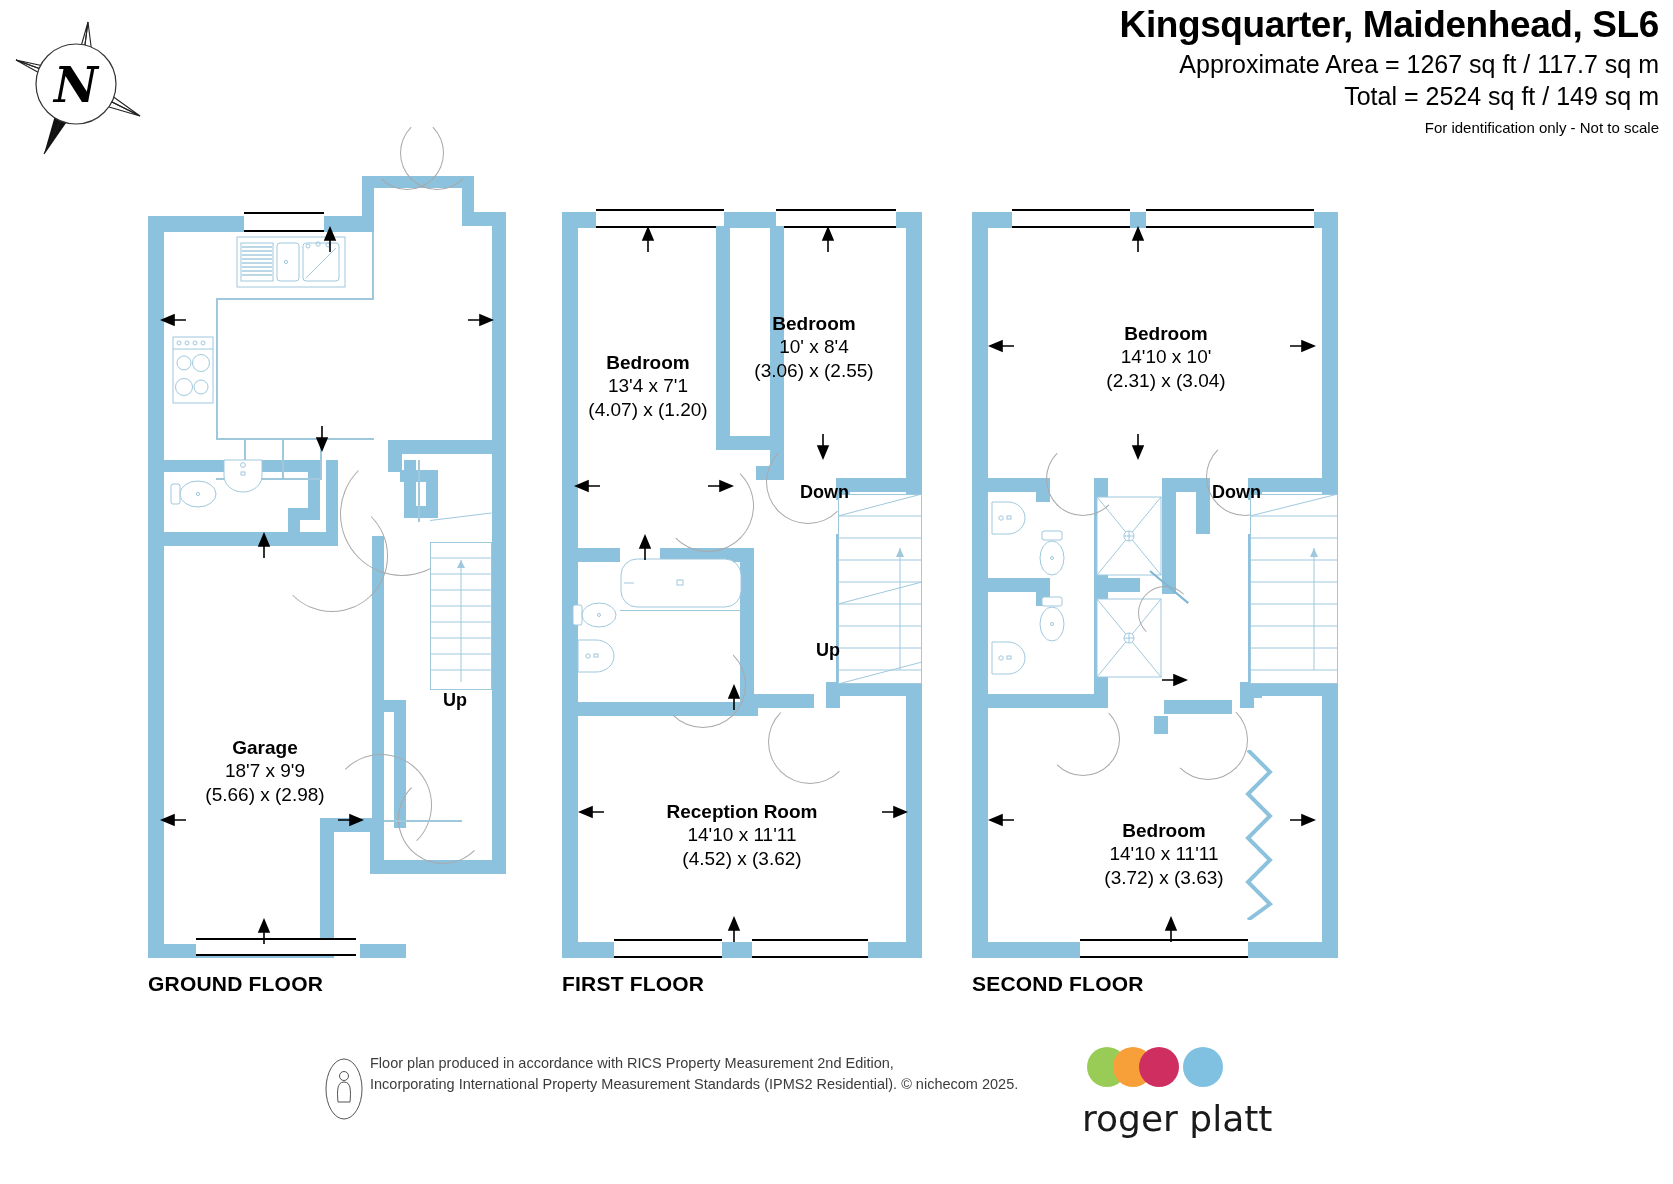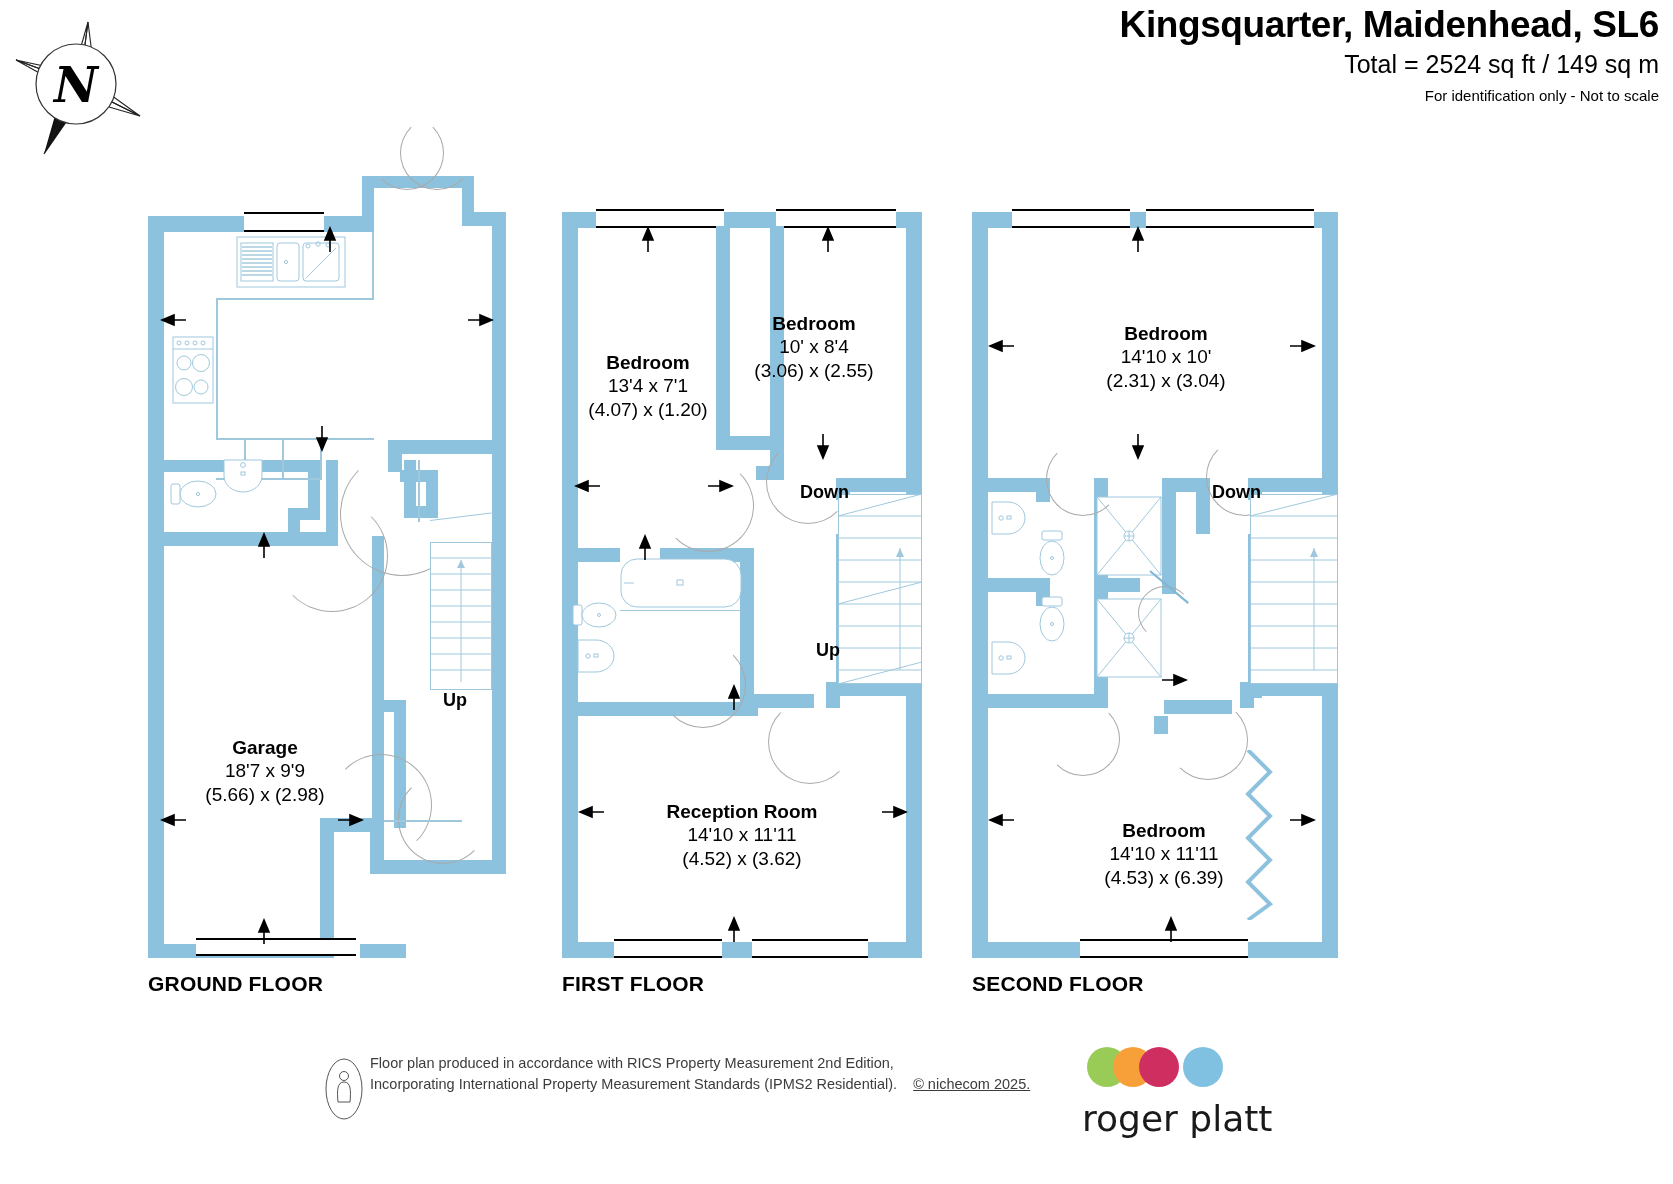--- a/index.html
+++ b/index.html
@@ -55,20 +55,21 @@
   .cpy{color:#3c3c3c;}
   #logo{position:absolute;left:760px;top:-5px;width:240px;height:110px;}
   #logo-text{position:absolute;left:757px;top:48px;font-size:36px;color:#1a1a1a;
              font-family:"DejaVu Sans",sans-serif;letter-spacing:0px;}
 </style>
 </head>
 <body>
 
 <div id="header">
   <div id="doc-title">Kingsquarter, Maidenhead, SL6</div>
+  <div class="area-line">Approximate Area = 1267 sq ft / 117.7 sq m</div>
   <div class="area-line">Total = 2524 sq ft / 149 sq m</div>
   <div id="disclaimer">For identification only - Not to scale</div>
 </div>
 
 <div id="compass">
   <svg width="150" height="150" viewBox="0 0 150 150">
     <g fill="none" stroke="#222" stroke-width="1.1">
       <path d="M84 10 L76 70 L68 66 Z"></path>
       <path d="M84 10 L92 74 L76 70 Z"></path>
       <path d="M12 48 L72 70 L66 78 Z"></path>
@@ -527,39 +528,39 @@
     </svg>
 
   <div class="rlabel" style="left:1026px;top:322px;width:280px;">
     <div class="rn">Bedroom</div>
     <div class="rd">14'10 x 10'</div>
     <div class="rd">(2.31) x (3.04)</div>
   </div>
   <div class="rlabel" style="left:1018px;top:819px;width:292px;">
     <div class="rn">Bedroom</div>
     <div class="rd">14'10 x 11'11</div>
-    <div class="rd">(4.53) x (6.39)</div>
+    <div class="rd">(3.72) x (3.63)</div>
   </div>
 
   <div class="floor-label" style="left:972px;top:972px;">SECOND FLOOR</div>
 </div>
 
 <div id="footer">
   <div id="person-icon">
     <svg width="38" height="62" viewBox="0 0 38 62">
       <ellipse cx="19" cy="31" rx="18" ry="30" fill="none" stroke="#555" stroke-width="1"></ellipse>
       <circle cx="19" cy="18" r="4.5" fill="none" stroke="#555" stroke-width="1"></circle>
       <path d="M19 24 C12 24 12 33 13 44 L25 44 C26 33 26 24 19 24 Z" fill="none" stroke="#555" stroke-width="1"></path>
     </svg>
   </div>
   <div id="footer-text">
     <div class="fl">Floor plan produced in accordance with RICS Property Measurement 2nd Edition,</div>
     <div class="fl">
       <span>Incorporating International Property Measurement Standards (IPMS2 Residential).</span>
-      <span class="cpy" style="margin-left:12px;text-decoration:underline;">© nichecom 2025.</span>
+      <span class="cpy" style="">© nichecom 2025.</span>
     </div>
   </div>
   <div id="logo">
     <svg width="240" height="56" viewBox="0 0 240 56">
       <g opacity="0.88">
         <circle cx="22" cy="22" r="20" fill="#8cc63f"></circle>
         <circle cx="48" cy="22" r="20" fill="#f7941e"></circle>
         <circle cx="74" cy="22" r="20" fill="#c8134b"></circle>
         <circle cx="118" cy="22" r="20" fill="#6fb8dc"></circle>
       </g>

